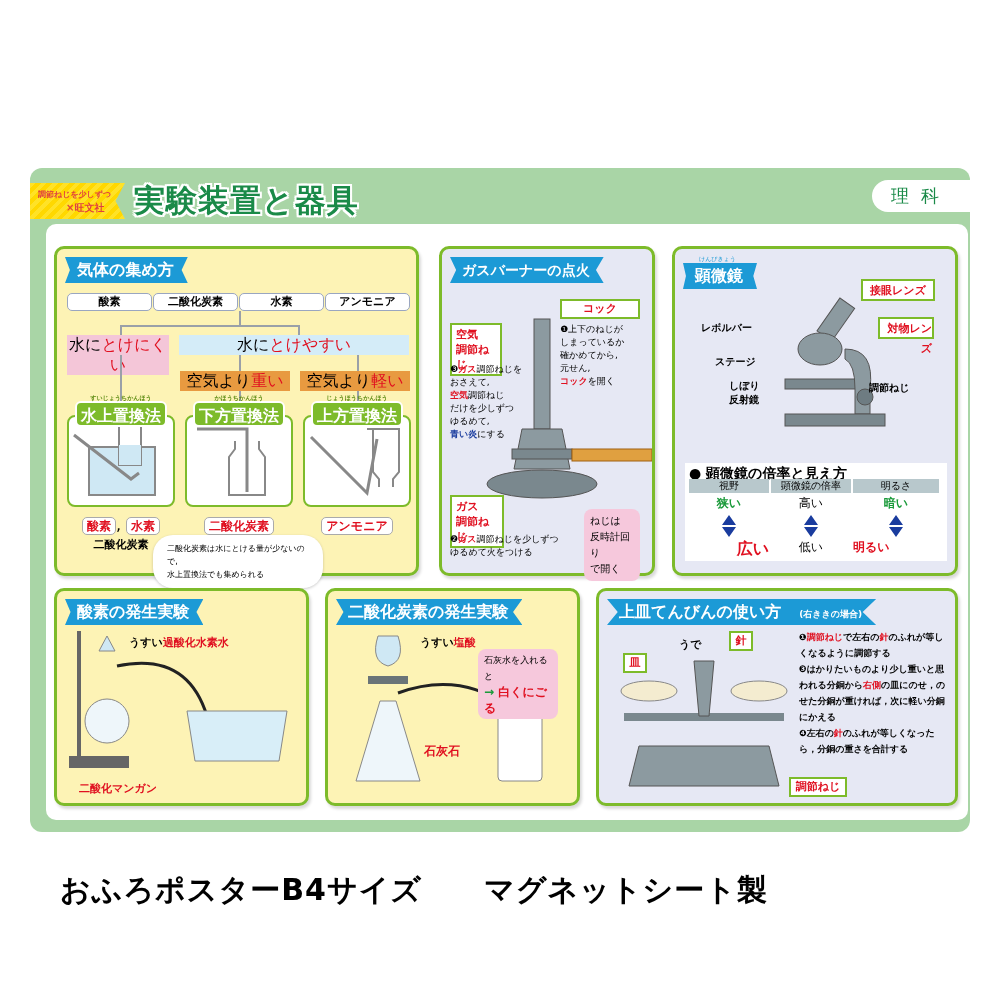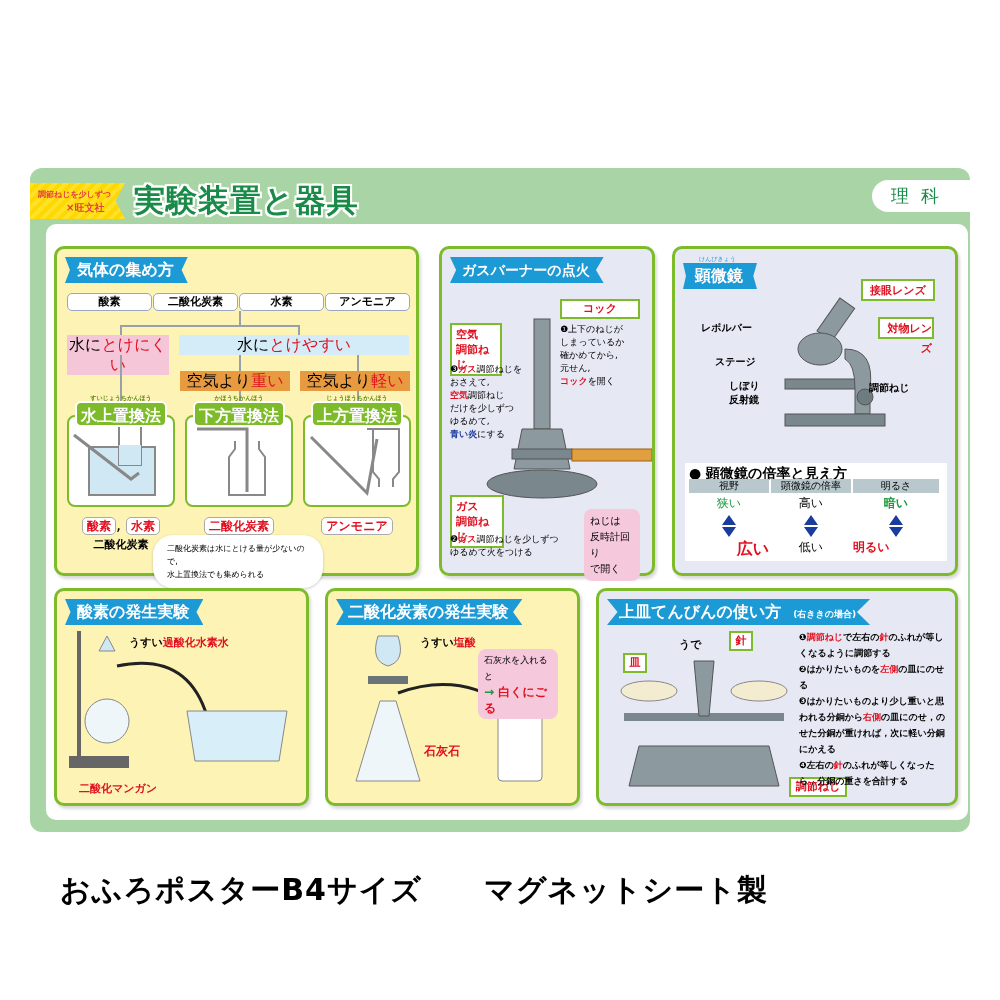--- a/index.html
+++ b/index.html
@@ -7,21 +7,21 @@
 .poster{position:absolute;left:30px;top:168px;width:940px;height:664px;background:#a9d5a6;border-radius:12px}
 .inner{position:absolute;left:16px;top:56px;width:922px;height:596px;background:#fff;border-radius:10px}
 .badge{position:absolute;left:0;top:15px;width:95px;height:36px;background:repeating-linear-gradient(135deg,#ffe227 0 4px,#ffd800 4px 8px);clip-path:polygon(0 0,100% 0,90% 50%,100% 100%,0 100%);font-size:8px;color:#e04040;font-weight:bold;padding:5px 0 0 8px;line-height:13px}
 .badge .b2{padding-left:28px;font-size:10px}
 .title{position:absolute;left:104px;top:12px;font-size:31px;font-weight:bold;color:#1a8a48;letter-spacing:1px;text-shadow:2px 0 #fff,-2px 0 #fff,0 2px #fff,0 -2px #fff,2px 2px #fff,-2px -2px #fff,2px -2px #fff,-2px 2px #fff}
 .subject{position:absolute;right:0;top:12px;width:98px;height:32px;background:#fff;border-radius:16px 0 0 16px;font-size:18px;font-weight:normal;color:#1a8a48;text-align:center;line-height:32px;letter-spacing:12px}
 .panel{position:absolute;border:3px solid #7dbb2a;border-radius:10px;box-shadow:2px 3px 3px rgba(0,0,0,.15)}
 .yellow{background:#fdf3b5}
 .lav{background:#e6e8f4}
 .ptitle{position:absolute;left:8px;top:8px;height:26px;background:#1c9ad6;color:#fff;font-weight:bold;font-size:16px;line-height:26px;padding:0 14px 0 12px;clip-path:polygon(0 0,100% 0,95% 50%,100% 100%,0 100%,4% 50%)}
-.ptitle small{font-size:9px;margin-left:12px}
+.ptitle small{font-size:9px;margin-left:18px}
 .abs{position:absolute}
 .gasbox{position:absolute;height:18px;border:1px solid #9aa6c0;border-radius:5px;background:#fff;font-size:11px;font-weight:bold;text-align:center;line-height:16px}
 .line{position:absolute;background:#9aa0a8}
 .pink{background:#f4c6d8}
 .cyan{background:#d4ecf8}
 .orange{background:#e89a40}
 .label{position:absolute;font-size:16px;font-weight:normal;text-align:center;line-height:20px}
 .red{color:#e01020}
 .blue{color:#1a3c9e}
 .green{color:#1a9a3a}
@@ -167,21 +167,21 @@
       <div class="abs" style="left:26px;top:72px;font-size:10px;font-weight:bold">レボルバー</div>
       <div class="abs" style="left:40px;top:106px;font-size:10px;font-weight:bold">ステージ</div>
       <div class="abs" style="left:54px;top:130px;font-size:10px;font-weight:bold">しぼり</div>
       <div class="abs" style="left:54px;top:144px;font-size:10px;font-weight:bold">反射鏡</div>
       <div class="abs" style="left:194px;top:132px;font-size:10px;font-weight:bold">調節ねじ</div>
       <div class="abs" style="left:10px;top:214px;width:262px;height:98px;background:#fff;padding:2px 4px">
         <div style="font-size:14px;font-weight:bold">● <span>顕微鏡の倍率と見え方</span></div>
         <div class="hdr" style="left:4px;top:16px;width:80px">視野</div>
         <div class="hdr" style="left:86px;top:16px;width:80px">顕微鏡の倍率</div>
         <div class="hdr" style="left:168px;top:16px;width:86px">明るさ</div>
-        <div class="abs green" style="left:4px;top:32px;width:80px;text-align:center;font-size:12px;font-weight:normal">狭い</div>
+        <div class="abs green" style="left:4px;top:32px;width:80px;text-align:center;font-size:12px;font-weight:bold">狭い</div>
         <div class="abs" style="left:86px;top:32px;width:80px;text-align:center;font-size:12px">高い</div>
         <div class="abs green" style="left:168px;top:32px;width:86px;text-align:center;font-size:12px;font-weight:bold">暗い</div>
         <svg class="dia" style="left:37px;top:52px" viewBox="0 0 14 22">
             <path d="M7 0 L14 10 H0Z M0 12 H14 L7 22Z" fill="#1a3c9e"></path>
           </svg>
         <svg class="dia" style="left:119px;top:52px" viewBox="0 0 14 22">
             <path d="M7 0 L14 10 H0Z M0 12 H14 L7 22Z" fill="#1a3c9e"></path>
           </svg>
         <svg class="dia" style="left:204px;top:52px" viewBox="0 0 14 22">
             <path d="M7 0 L14 10 H0Z M0 12 H14 L7 22Z" fill="#1a3c9e"></path>
@@ -231,21 +231,20 @@
         <rect x="5" y="72" width="160" height="8" fill="#7a888e"></rect>
         <path d="M75 20 H95 L90 75 H80Z" fill="#8c9aa0" stroke="#555"></path>
         <path d="M20 105 H150 L160 145 H10Z" fill="#8c9aa0" stroke="#555"></path>
       </svg>
       <div class="abs" style="left:80px;top:46px;font-size:11px;font-weight:bold">うで</div>
       <div class="callout" style="left:130px;top:40px;width:24px;height:20px;text-align:center;line-height:16px">針</div>
       <div class="callout" style="left:24px;top:62px;width:24px;height:20px;text-align:center;line-height:16px">皿</div>
       <div class="callout" style="left:190px;top:186px;width:58px;height:20px;text-align:center;line-height:16px">調節ねじ</div>
       <div class="abs" style="left:200px;top:38px;width:150px;font-size:9px;line-height:16px;font-weight:bold">
         <div>❶<span class="red">調節ねじ</span><span>で左右の</span><span class="red">針</span><span>のふれが等しくなるように調節する</span></div>
-        <div>❷<span>はかりたいものを</span><span class="red">左側</span><span>の皿にのせる</span></div>
         <div>❸<span>はかりたいものより少し重いと思われる分銅から</span><span class="red">右側</span><span>の皿にのせ，のせた分銅が重ければ，次に軽い分銅にかえる</span></div>
         <div>❹<span>左右の</span><span class="red">針</span><span>のふれが等しくなったら，分銅の重さを合計する</span></div>
       </div>
     </div>
 
   </div>
 </div>
 
 <div class="bottom">おふろポスターB4サイズ　　マグネットシート製</div>
 

